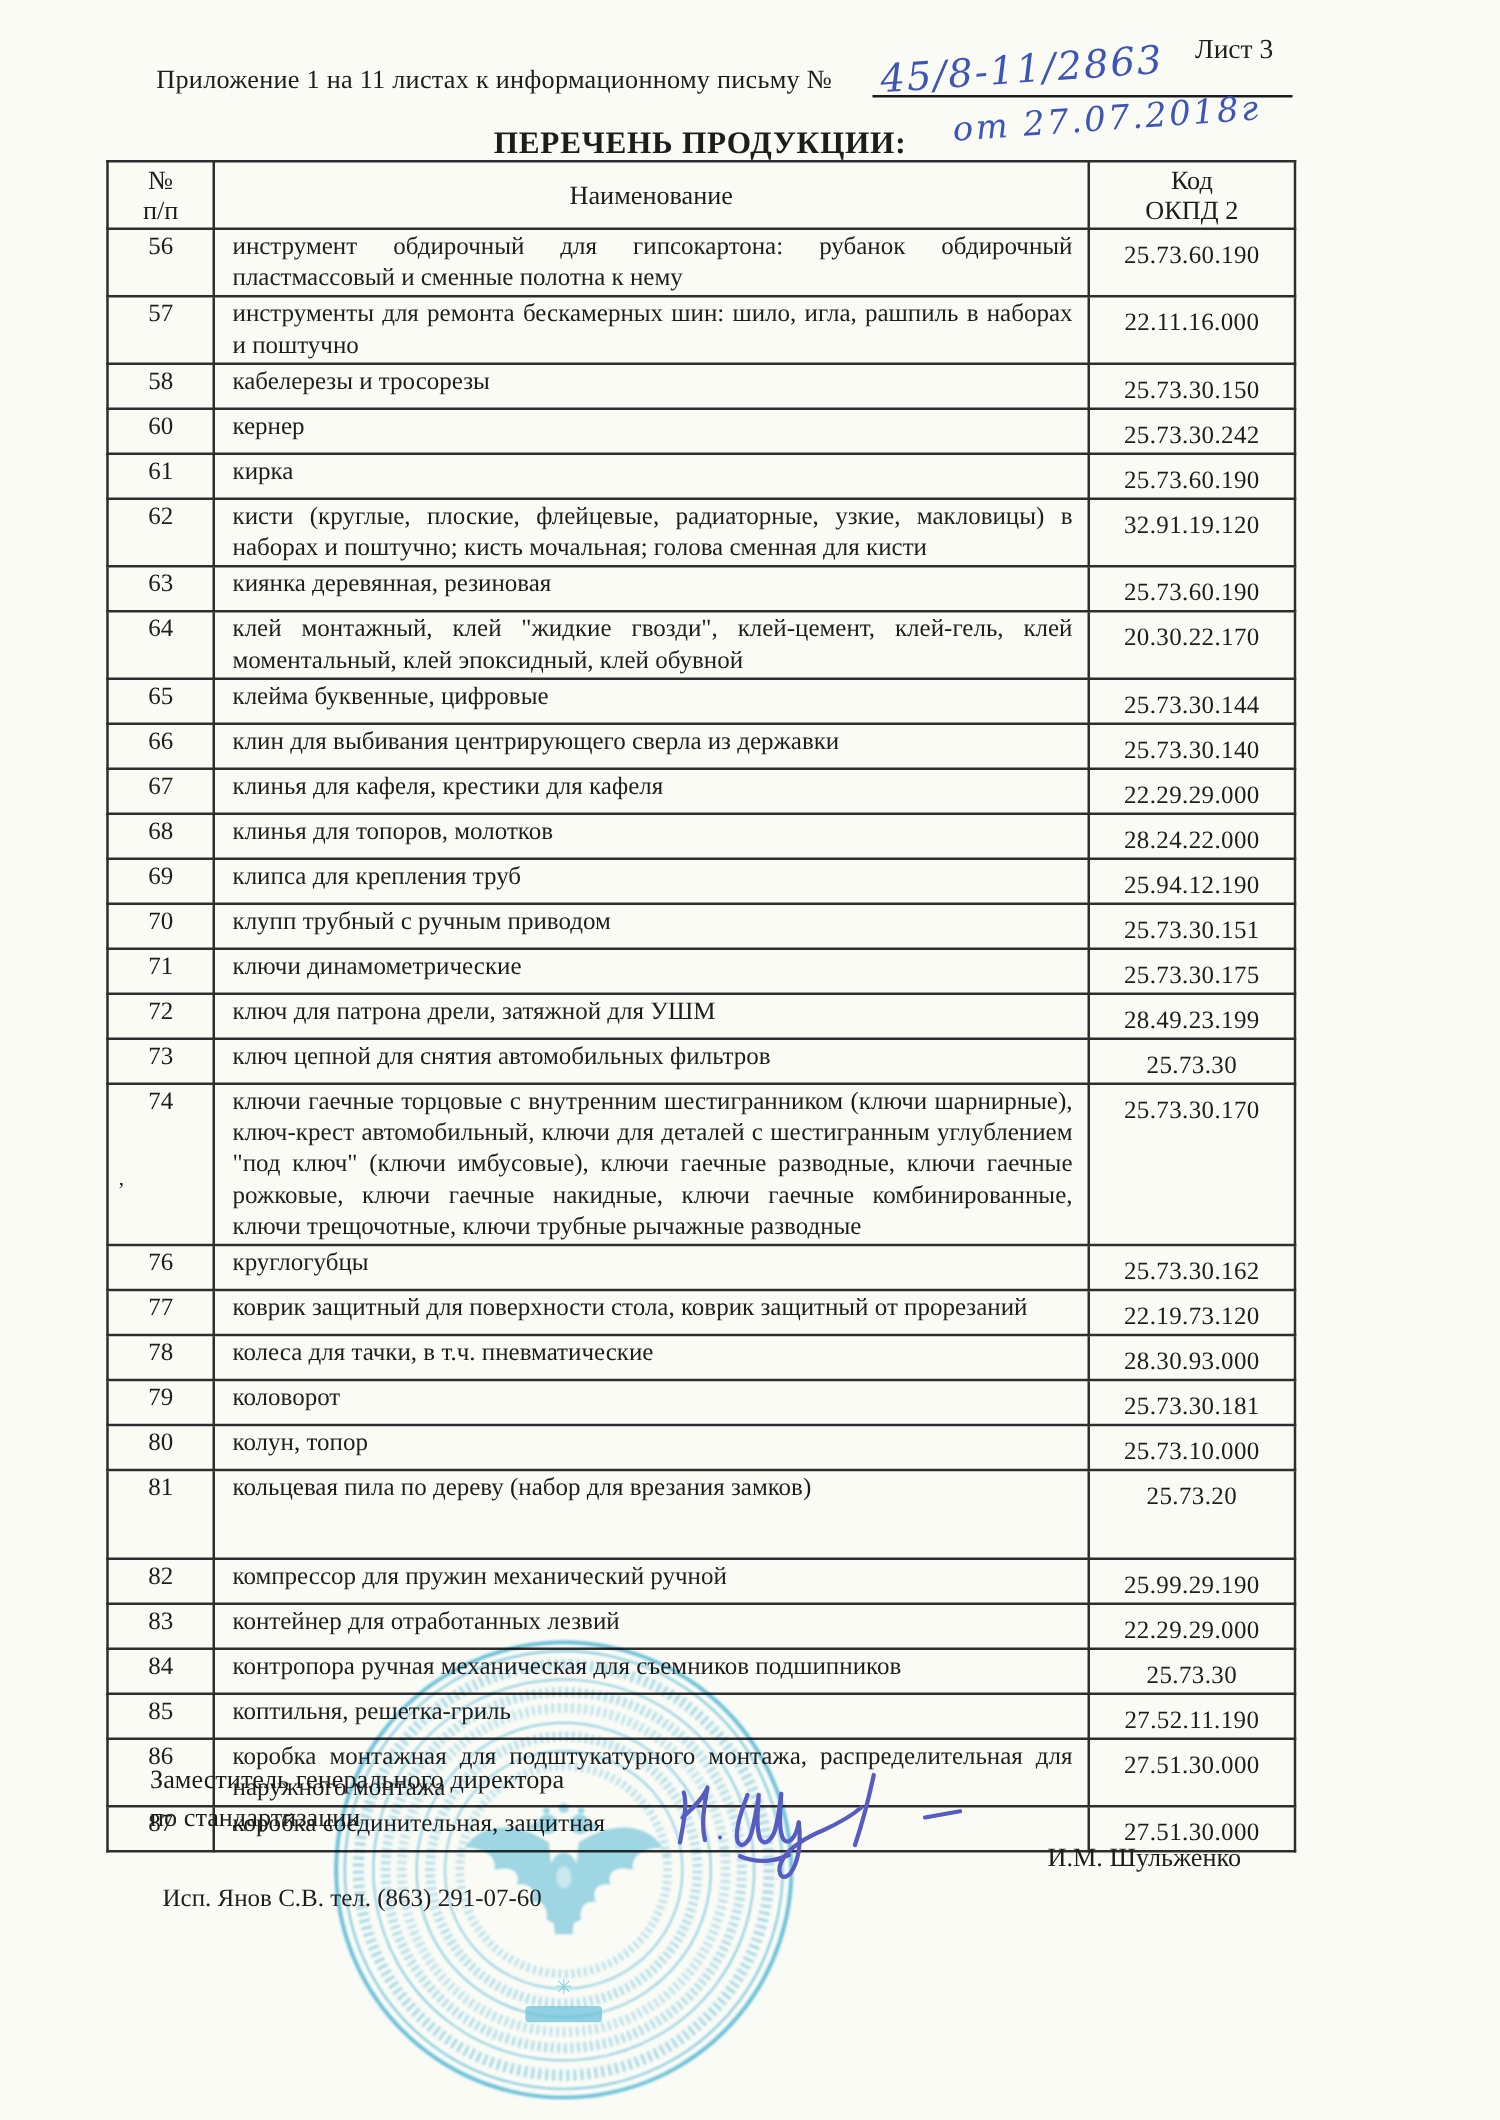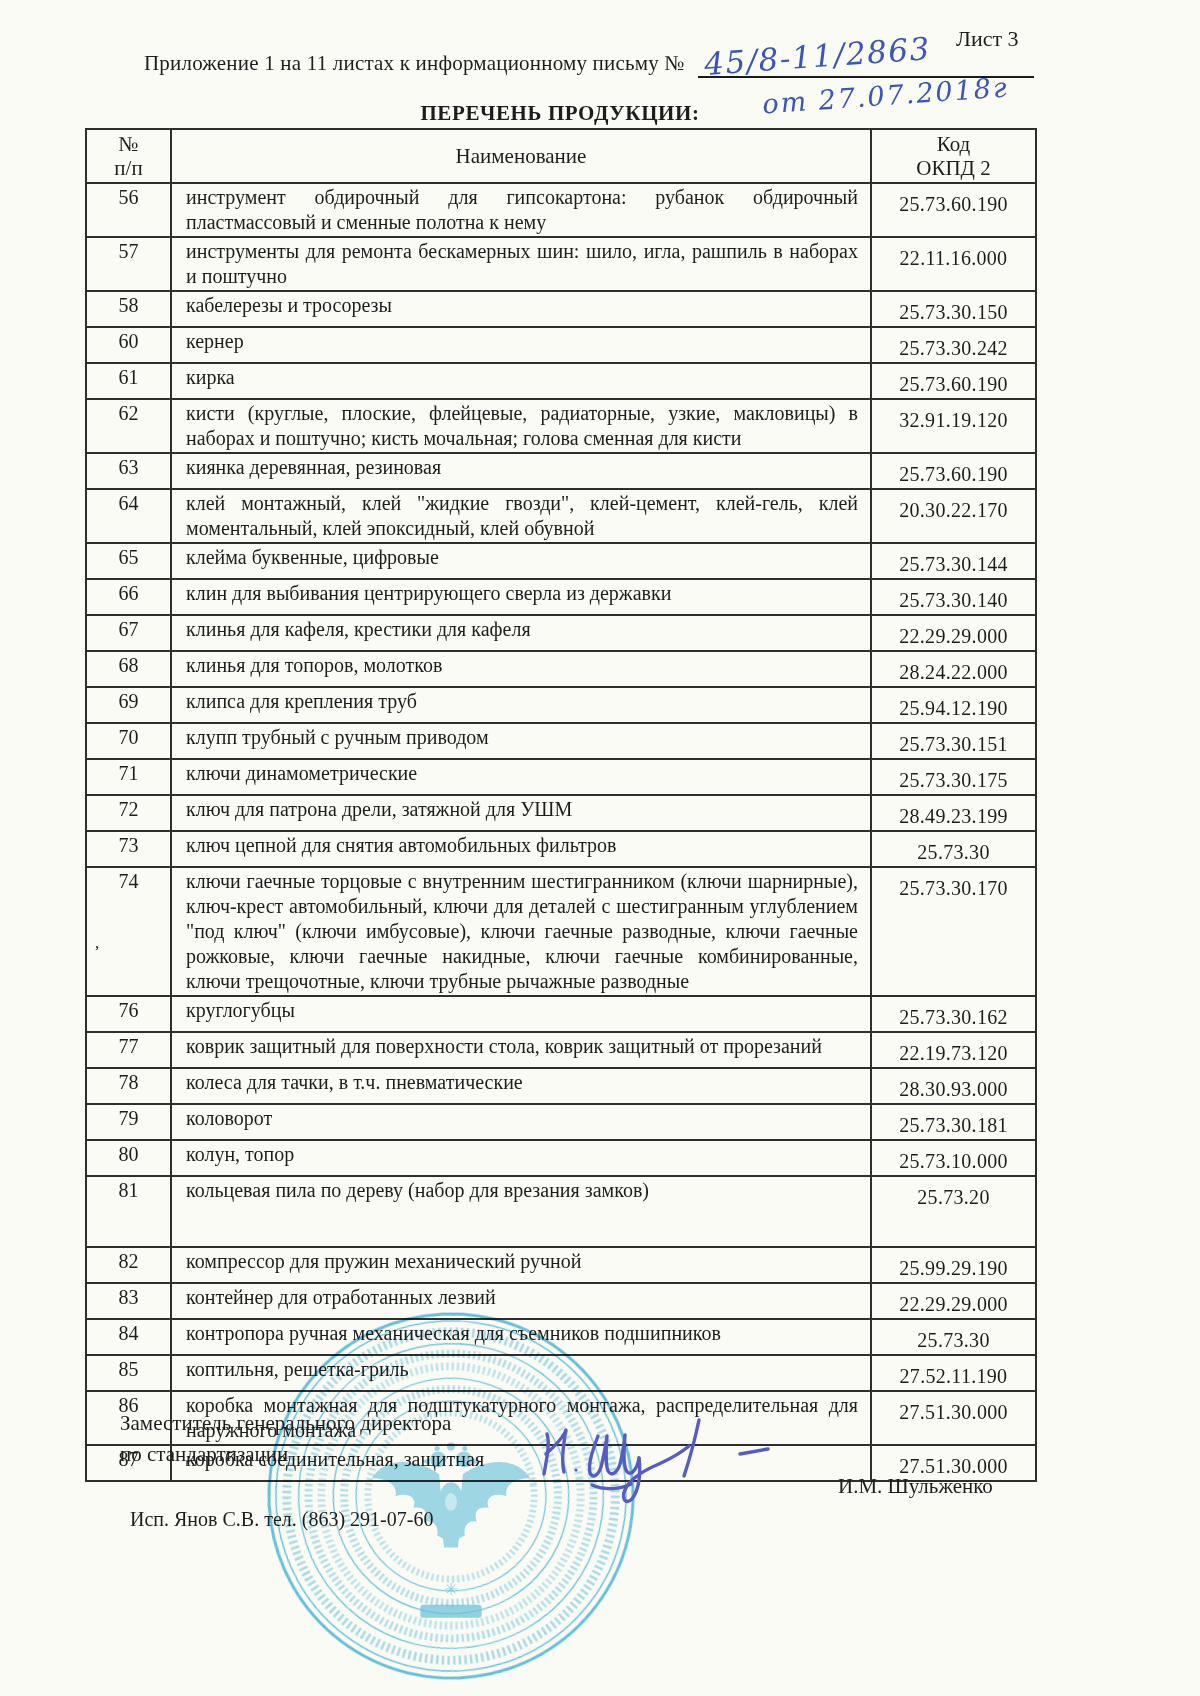--- a/index.html
+++ b/index.html
@@ -3,32 +3,32 @@
 <meta charset="utf-8">
 <style>
   html,body { margin:0; padding:0; }
   body {
     width:1200px; height:1696px; position:relative; overflow:hidden;
     background:#fbfbf6;
     font-family:"Liberation Serif", serif;
     color:#1d1d1d;
   }
   .sheet-label { position:absolute; top:26px; left:956px; font-size:22px; }
-  .appendix-text { position:absolute; top:51px; left:125px; font-size:21px; letter-spacing:.2px;margin-left:19px; }
+  .appendix-text { position:absolute; top:51px; left:125px; font-size:21px; letter-spacing:.2px; }
   .hw-underline { position:absolute; top:76px; left:698px; width:336px; height:0; border-bottom:2px solid #1b1b1b; }
   .hw-number {
     position:absolute; top:38px; left:704px; font-size:31px; font-style:italic;
     color:#3c55b6; transform:rotate(-4deg); letter-spacing:1.5px; font-family:"DejaVu Serif", serif;
   }
   .hw-date {
     position:absolute; top:80px; left:762px; font-size:27px; font-style:italic;
     color:#3c55b6; transform:rotate(-4deg); letter-spacing:2px; font-family:"DejaVu Serif", serif;
   }
   .doc-title { position:absolute; top:101px; left:85px; width:950px; text-align:center;
-    font-size:21px; font-weight:bold; letter-spacing:.6px; }
+    font-size:25px; font-weight:bold; letter-spacing:.6px; }
 
   table.product-table {
     position:absolute; top:128px; left:85px; width:950px;
     border-collapse:collapse; table-layout:fixed;
   }
   .product-table col.col-num  { width:85px; }
   .product-table col.col-name { width:700px; }
   .product-table col.col-code { width:165px; }
   .product-table th, .product-table td { border:2px solid #2e2e2e; vertical-align:top; }
   .product-table th { font-weight:normal; font-size:21px; text-align:center;

